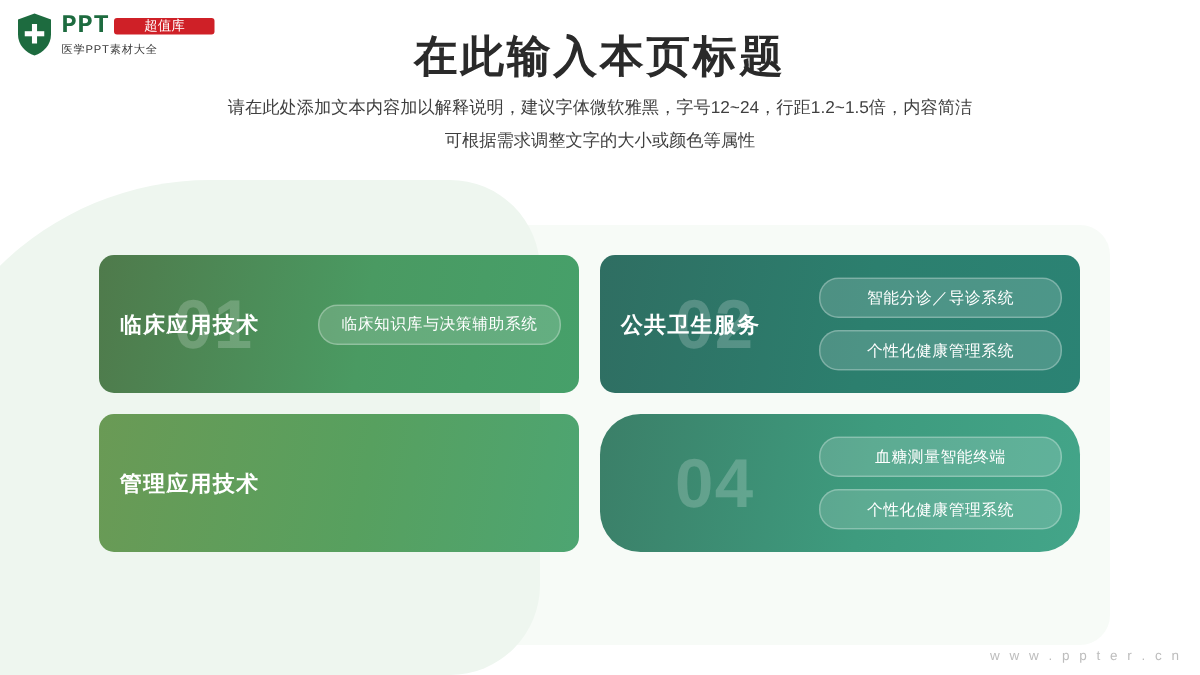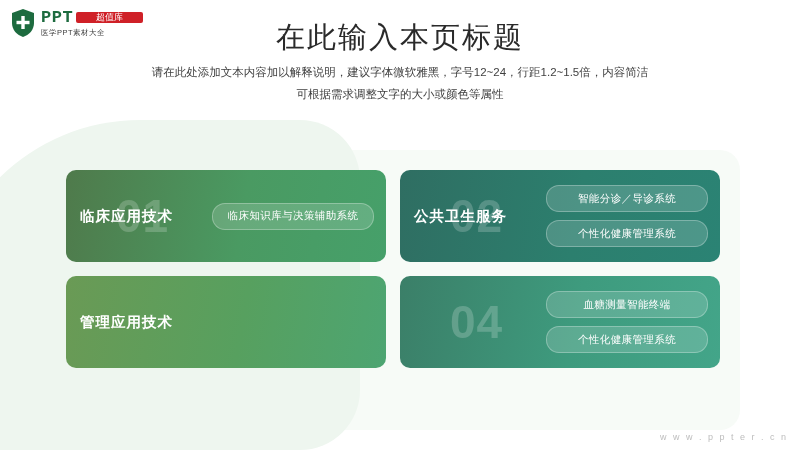--- a/index.html
+++ b/index.html
@@ -86,21 +86,21 @@
   }
 
   
   .title {
     position: absolute;
     top: 18px;
     left: 0;
     width: 100%;
     text-align: center;
     font-size: 29px;
-    font-weight: normal;
+    font-weight: bold;
     color: #2a2a2a;
     letter-spacing: 2px;
     z-index: 3;
   }
   .subtitle {
     position: absolute;
     top: 62px;
     left: 0;
     width: 100%;
     text-align: center;
@@ -127,21 +127,21 @@
     border-radius: 10px;
     overflow: hidden;
     display: flex;
     align-items: center;
     padding: 0 12px 0 14px;
     box-sizing: border-box;
   }
   .card.c1 { background: linear-gradient(100deg,#4f7a4b 0%, #4a9a62 55%, #46a06a 100%); }
   .card.c2 { background: linear-gradient(100deg,#2f6e62 0%, #2c7f6e 55%, #2b8374 100%); }
   .card.c3 { background: linear-gradient(100deg,#6a9a55 0%, #57a05f 55%, #4da572 100%); }
-  .card.c4 { background: linear-gradient(100deg,#3b7f68 0%, #3e9b7e 55%, #43a589 100%); }
+  .card.c4 { background: linear-gradient(100deg,#3b7f68 0%, #3e9b7e 55%, #43a589 100%); border-radius: 27px; }
 
   .card-left {
     position: relative;
     width: 128px;
     flex: none;
     height: 100%;
     display: flex;
     align-items: center;
   }
   .card-num {

